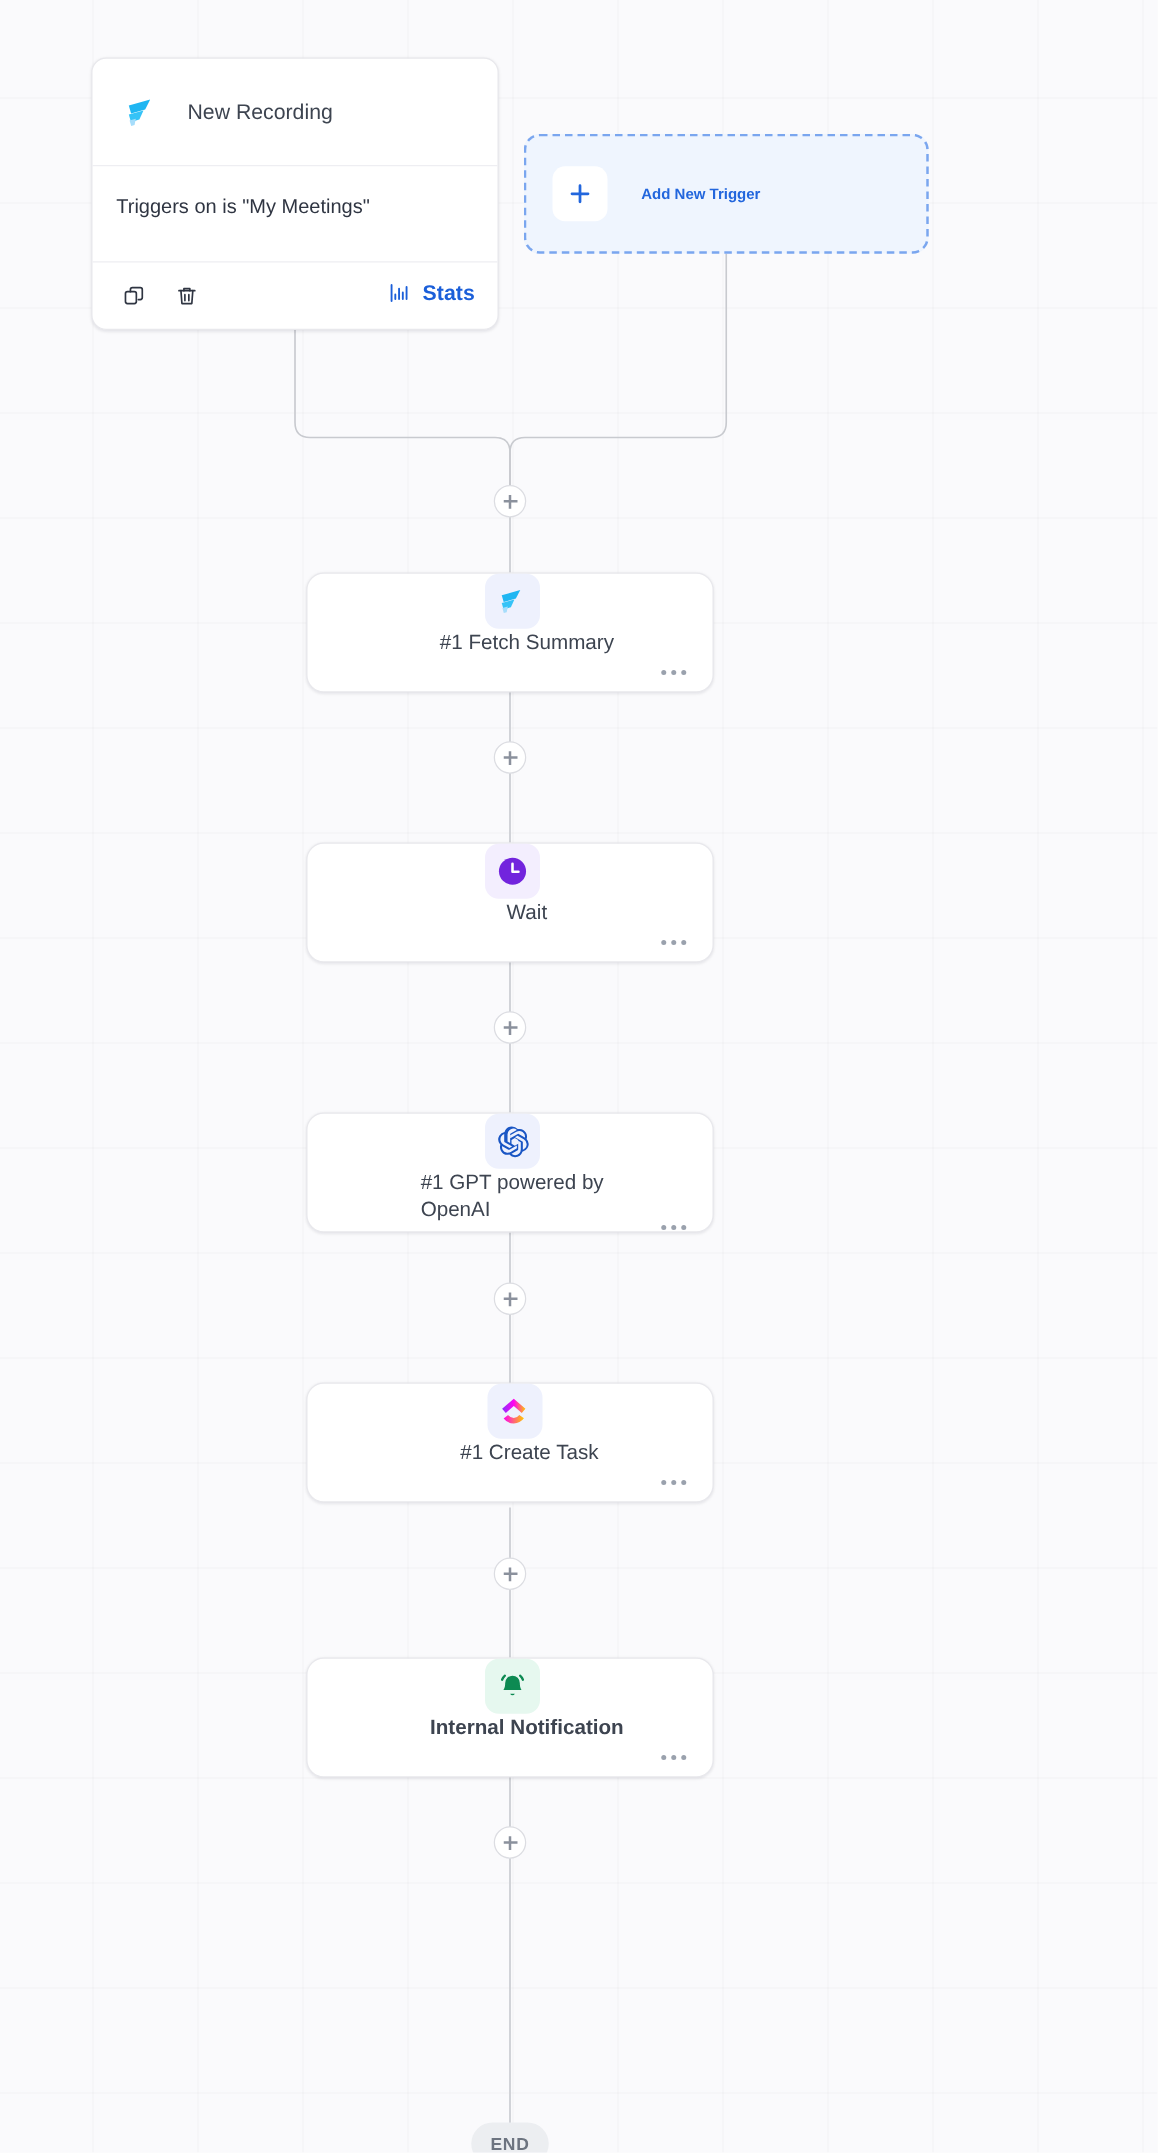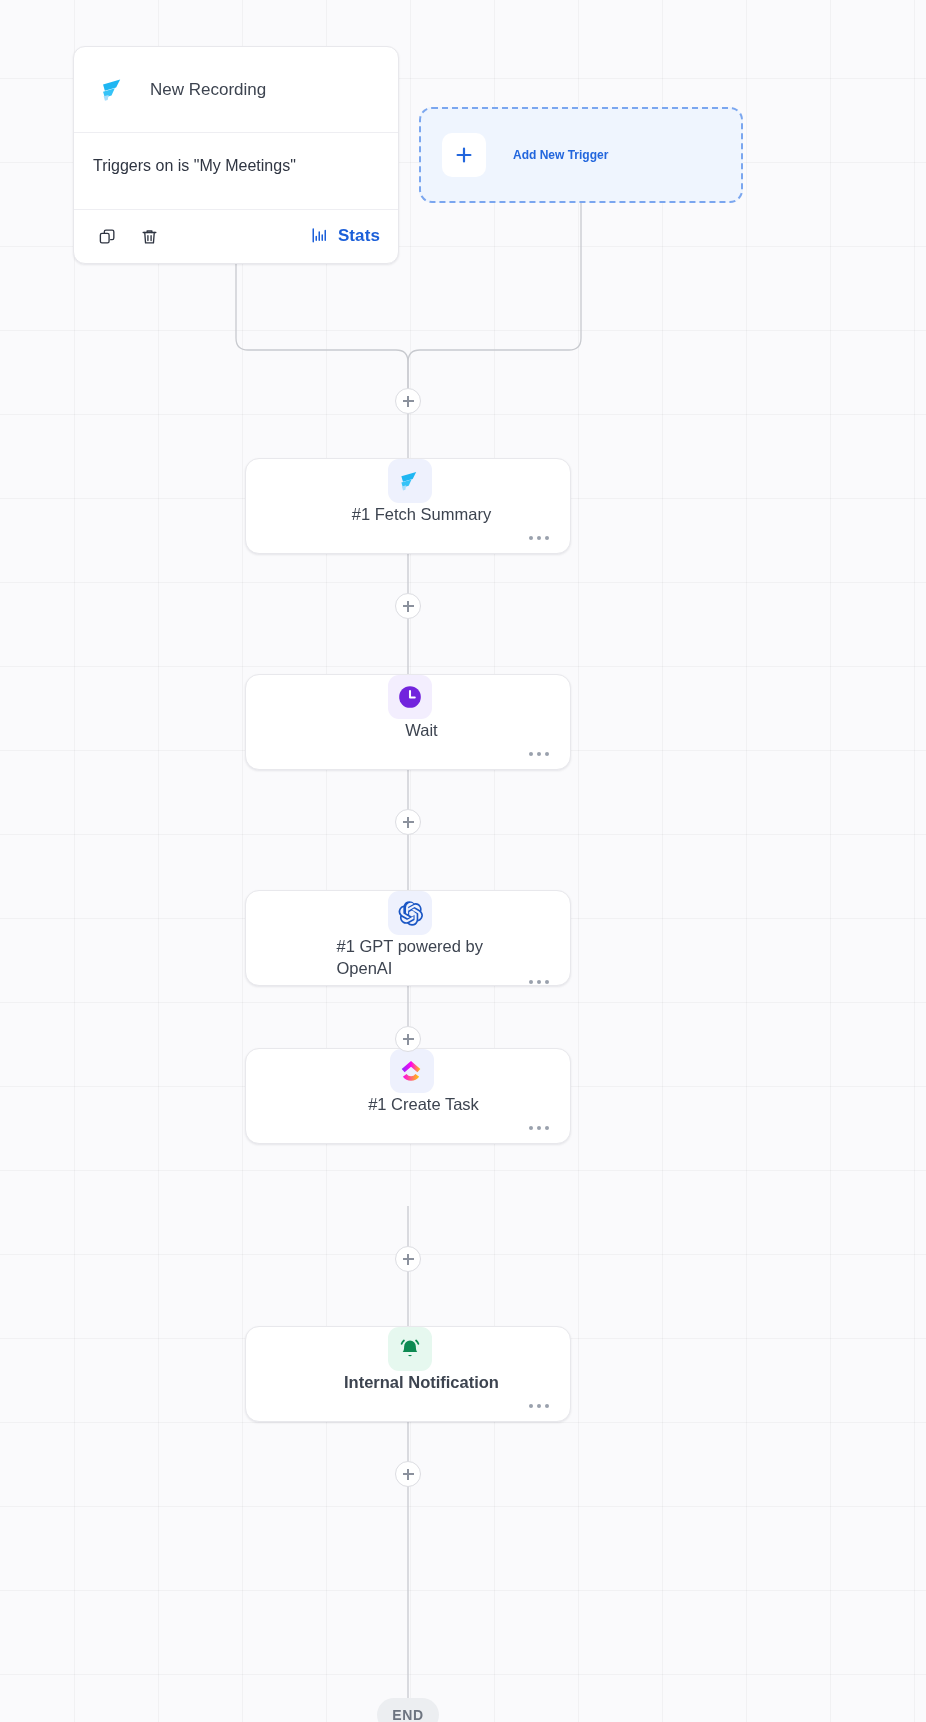--- a/index.html
+++ b/index.html
@@ -390,21 +390,21 @@
       </svg>
     </span>
     <span class="node-label">#1 GPT powered by OpenAI</span>
     <span class="node-menu">
       <span></span>
         <span></span>
         <span></span>
     </span>
   </div>
 
-  <div class="card node" style="top:1048px;padding-left:24px;">
+  <div class="card node" style="top:1106px;padding-left:24px;">
     <span class="node-tile tile-lavender">
       <svg width="26" height="26" viewBox="0 0 24 24" xmlns="http://www.w3.org/2000/svg">
         <defs>
           <linearGradient id="cuTop" x1="0" y1="0" x2="1" y2="0">
             <stop offset="0%" stop-color="#8930fd"></stop>
             <stop offset="50%" stop-color="#ff02f0"></stop>
             <stop offset="100%" stop-color="#ffc800"></stop>
           </linearGradient>
           <linearGradient id="cuBot" x1="0" y1="0" x2="1" y2="0">
             <stop offset="0%" stop-color="#ff02f0"></stop>

